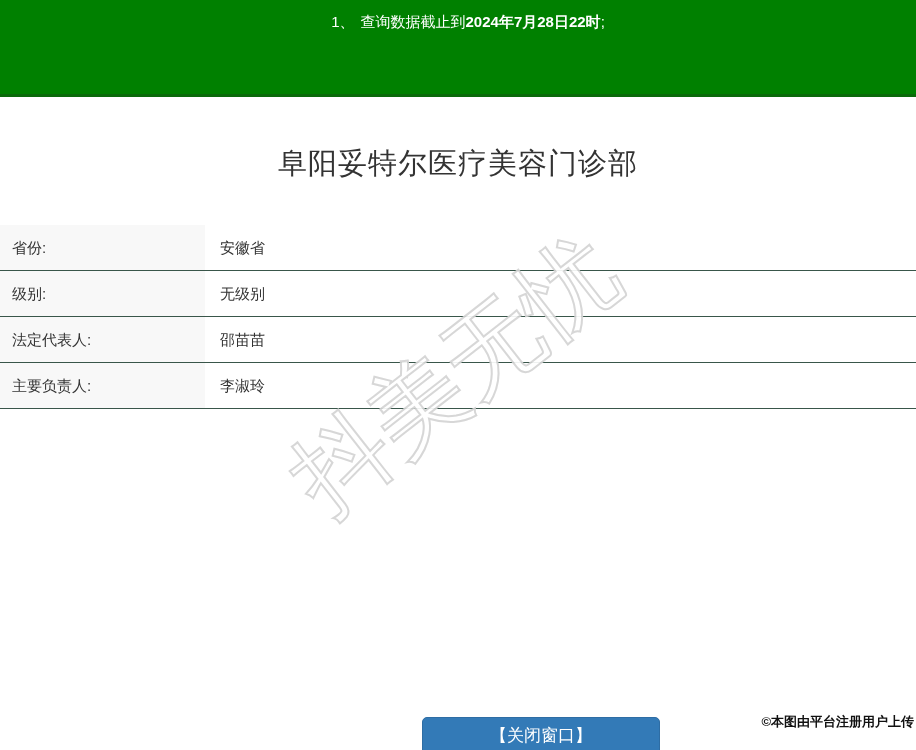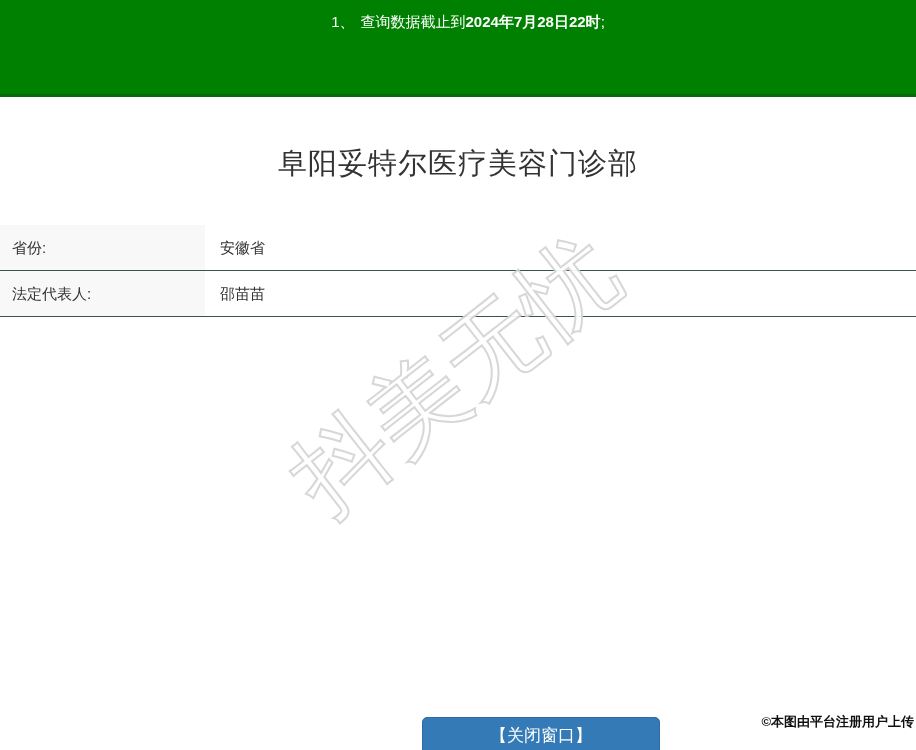--- a/index.html
+++ b/index.html
@@ -123,22 +123,30 @@
 
 <h1 class="page-title">阜阳妥特尔医疗美容门诊部</h1>
 
 <table class="info-table">
   <tbody>
     <tr>
       <td class="cell-label">省份:</td>
       <td class="cell-value">安徽省</td>
     </tr>
     <tr>
+      <td class="cell-label">级别:</td>
+      <td class="cell-value">无级别</td>
+    </tr>
+    <tr>
       <td class="cell-label">法定代表人:</td>
       <td class="cell-value">邵苗苗</td>
+    </tr>
+    <tr>
+      <td class="cell-label">主要负责人:</td>
+      <td class="cell-value">李淑玲</td>
     </tr>
   </tbody>
 </table>
 
 <div class="watermark">抖美无忧</div>
 
 <div class="close-button">【关闭窗口】</div>
 
 <div class="attribution">©本图由平台注册用户上传</div>
 

